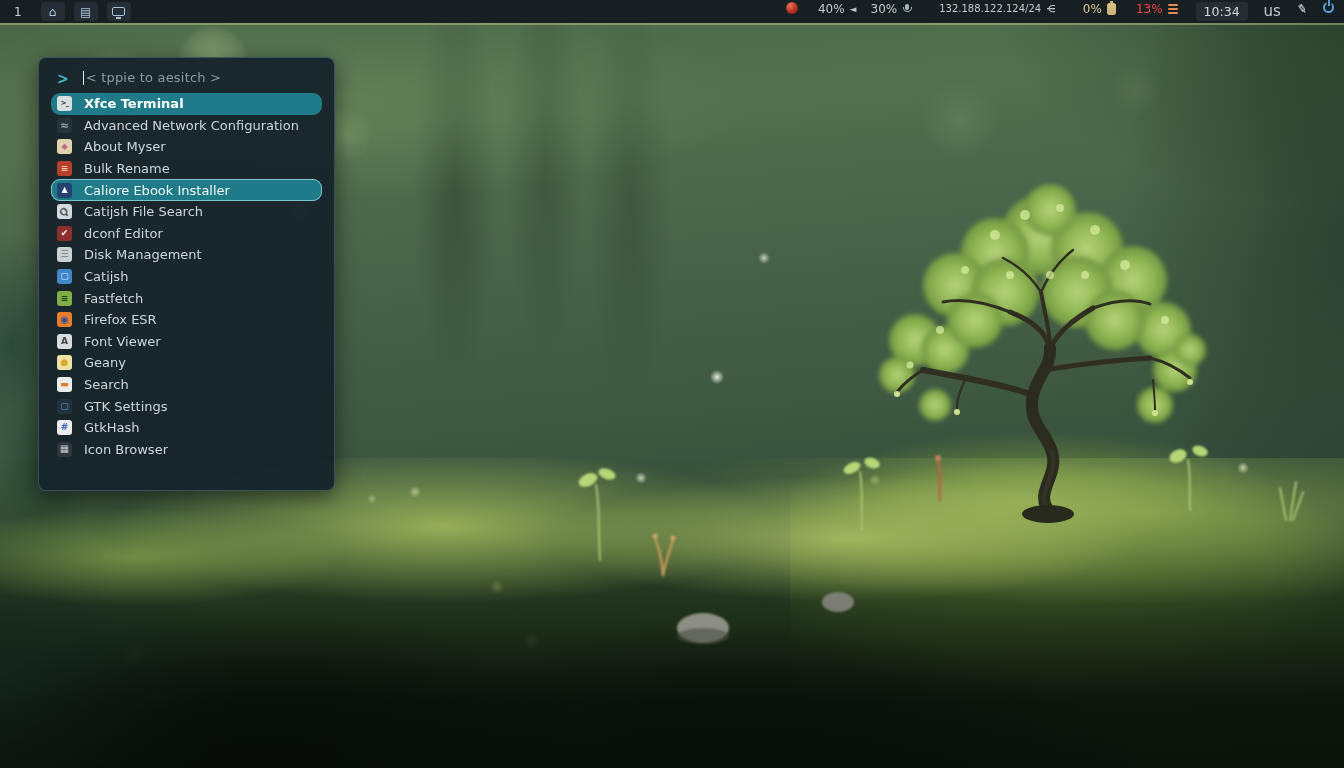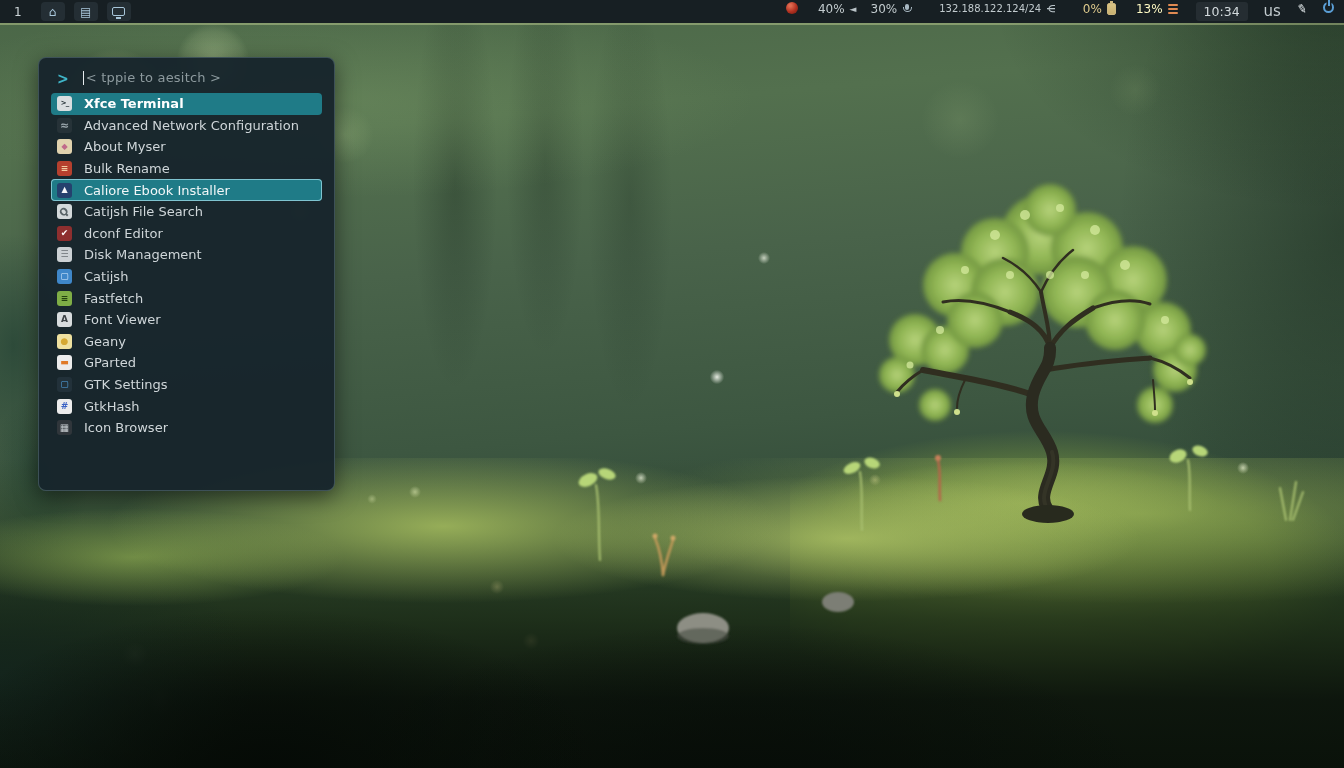--- a/index.html
+++ b/index.html
@@ -80,38 +80,38 @@
   .mic::before { content:""; position:absolute; left:2.5px; top:0; width:4px; height:6.5px; background:#a8b8c2; border-radius:2px; }
   .mic::after { content:""; position:absolute; left:0.5px; top:3px; width:7px; height:4px;
     border:1px solid #a8b8c2; border-top:none; border-radius:0 0 5px 5px; }
   .eth { display:inline-block; transform:rotate(90deg); font-size:11px; color:#b9c3c8; }
   .bat { width:9px; height:12px; border:1px solid #cdb77e; border-radius:2px; position:relative;
     background:linear-gradient(#d9c485,#c8b070); }
   .bat::before { content:""; position:absolute; top:-3px; left:2px; width:3px; height:2px; background:#cdb77e; }
   .pct-b { color:#ddc98c; }
   .bars { display:flex; flex-direction:column; gap:2px; }
   .bars i { width:10px; height:2px; background:#e08a52; border-radius:1px; }
-  .pct-u { color:#fef9c3; }
+  .pct-u { color:#ef4444; }
   .clockpill { background:rgba(200,220,230,0.08); border-radius:3px; padding:2px 8px; font-size:12.5px; color:#d3dadd; }
   .kbd { font-size:15px; color:#c2cbce; }
   .pencil { font-size:12px; color:#e4eaec; display:inline-block; transform:rotate(10deg); }
   .pwr { width:11px; height:11px; border:2px solid #5b9fd6; border-radius:50%; position:relative; display:inline-block; }
   .pwr::before { content:""; position:absolute; top:-4px; left:50%; transform:translateX(-50%);
     width:2px; height:6px; background:#5b9fd6; box-shadow:0 0 0 1.5px #171f23; }
   .m14{margin-left:14px} .m20{margin-left:20px} .m28{margin-left:28px} .m18{margin-left:18px} .m16{margin-left:16px}
 
   
   .menu { position:absolute; left:38px; top:57px; width:297px; height:434px; z-index:20;
     background:rgba(23,36,44,0.96); border:1px solid rgba(130,160,170,0.35); border-radius:8px;
     box-shadow:0 6px 22px rgba(0,0,0,0.5); padding:6px 12px 8px 12px; display:flex; flex-direction:column; }
   .search-row { display:flex; align-items:center; height:29px; padding:0 4px 2px 6px; }
   .prompt { color:#3fb5c8; font-weight:700; font-size:14px; transform:scaleY(1.15); margin-right:14px; }
   .cursor { width:1px; height:14px; background:#e6ecee; margin-right:2px; }
   .ph { color:#8d9a9e; font-size:13px; letter-spacing:0.2px; }
-  .row { display:flex; align-items:center; gap:12px; height:21.6px; padding:0 6px; border-radius:4px;
+  .row { display:flex; align-items:center; gap:12px; height:21.6px; padding:0 6px; border-radius:9px;
     color:#cfd6d9; font-size:13px; }
   .row .lbl { white-space:nowrap; overflow:hidden; }
   .row.sel { background:#1f7b87; color:#ffffff; font-weight:700; }
   .row.hov { background:#1f7b87; color:#f2f7f8; box-shadow:inset 0 0 0 1px #7fc4d0; }
 
   .ic { width:15px; height:15px; border-radius:3px; flex:none; display:flex; align-items:center;
     justify-content:center; font-size:9px; line-height:1; font-weight:700; }
   .ic::before { display:block; }
   .ic-terminal  { background:#d9dee0; color:#1a272c; } .ic-terminal::before { content:">_"; font-size:7px; letter-spacing:-1px; }
   .ic-user      { background:#c7d8ec; color:#3b6ca8; } .ic-user::before { content:"☻"; font-size:10px; }
@@ -334,30 +334,34 @@
   </div>
   <div class="row">
     <span class="ic ic-display"></span>
     <span class="lbl">Catijsh</span>
   </div>
   <div class="row">
     <span class="ic ic-fastfetch"></span>
     <span class="lbl">Fastfetch</span>
   </div>
   <div class="row">
+    <span class="ic ic-firefox"></span>
+    <span class="lbl">Firefox ESR</span>
+  </div>
+  <div class="row">
     <span class="ic ic-font"></span>
     <span class="lbl">Font Viewer</span>
   </div>
   <div class="row">
     <span class="ic ic-geany"></span>
     <span class="lbl">Geany</span>
   </div>
   <div class="row">
     <span class="ic ic-gparted"></span>
-    <span class="lbl">GParted</span>
+    <span class="lbl">Search</span>
   </div>
   <div class="row">
     <span class="ic ic-gtk"></span>
     <span class="lbl">GTK Settings</span>
   </div>
   <div class="row">
     <span class="ic ic-gtkhash"></span>
     <span class="lbl">GtkHash</span>
   </div>
   <div class="row">

